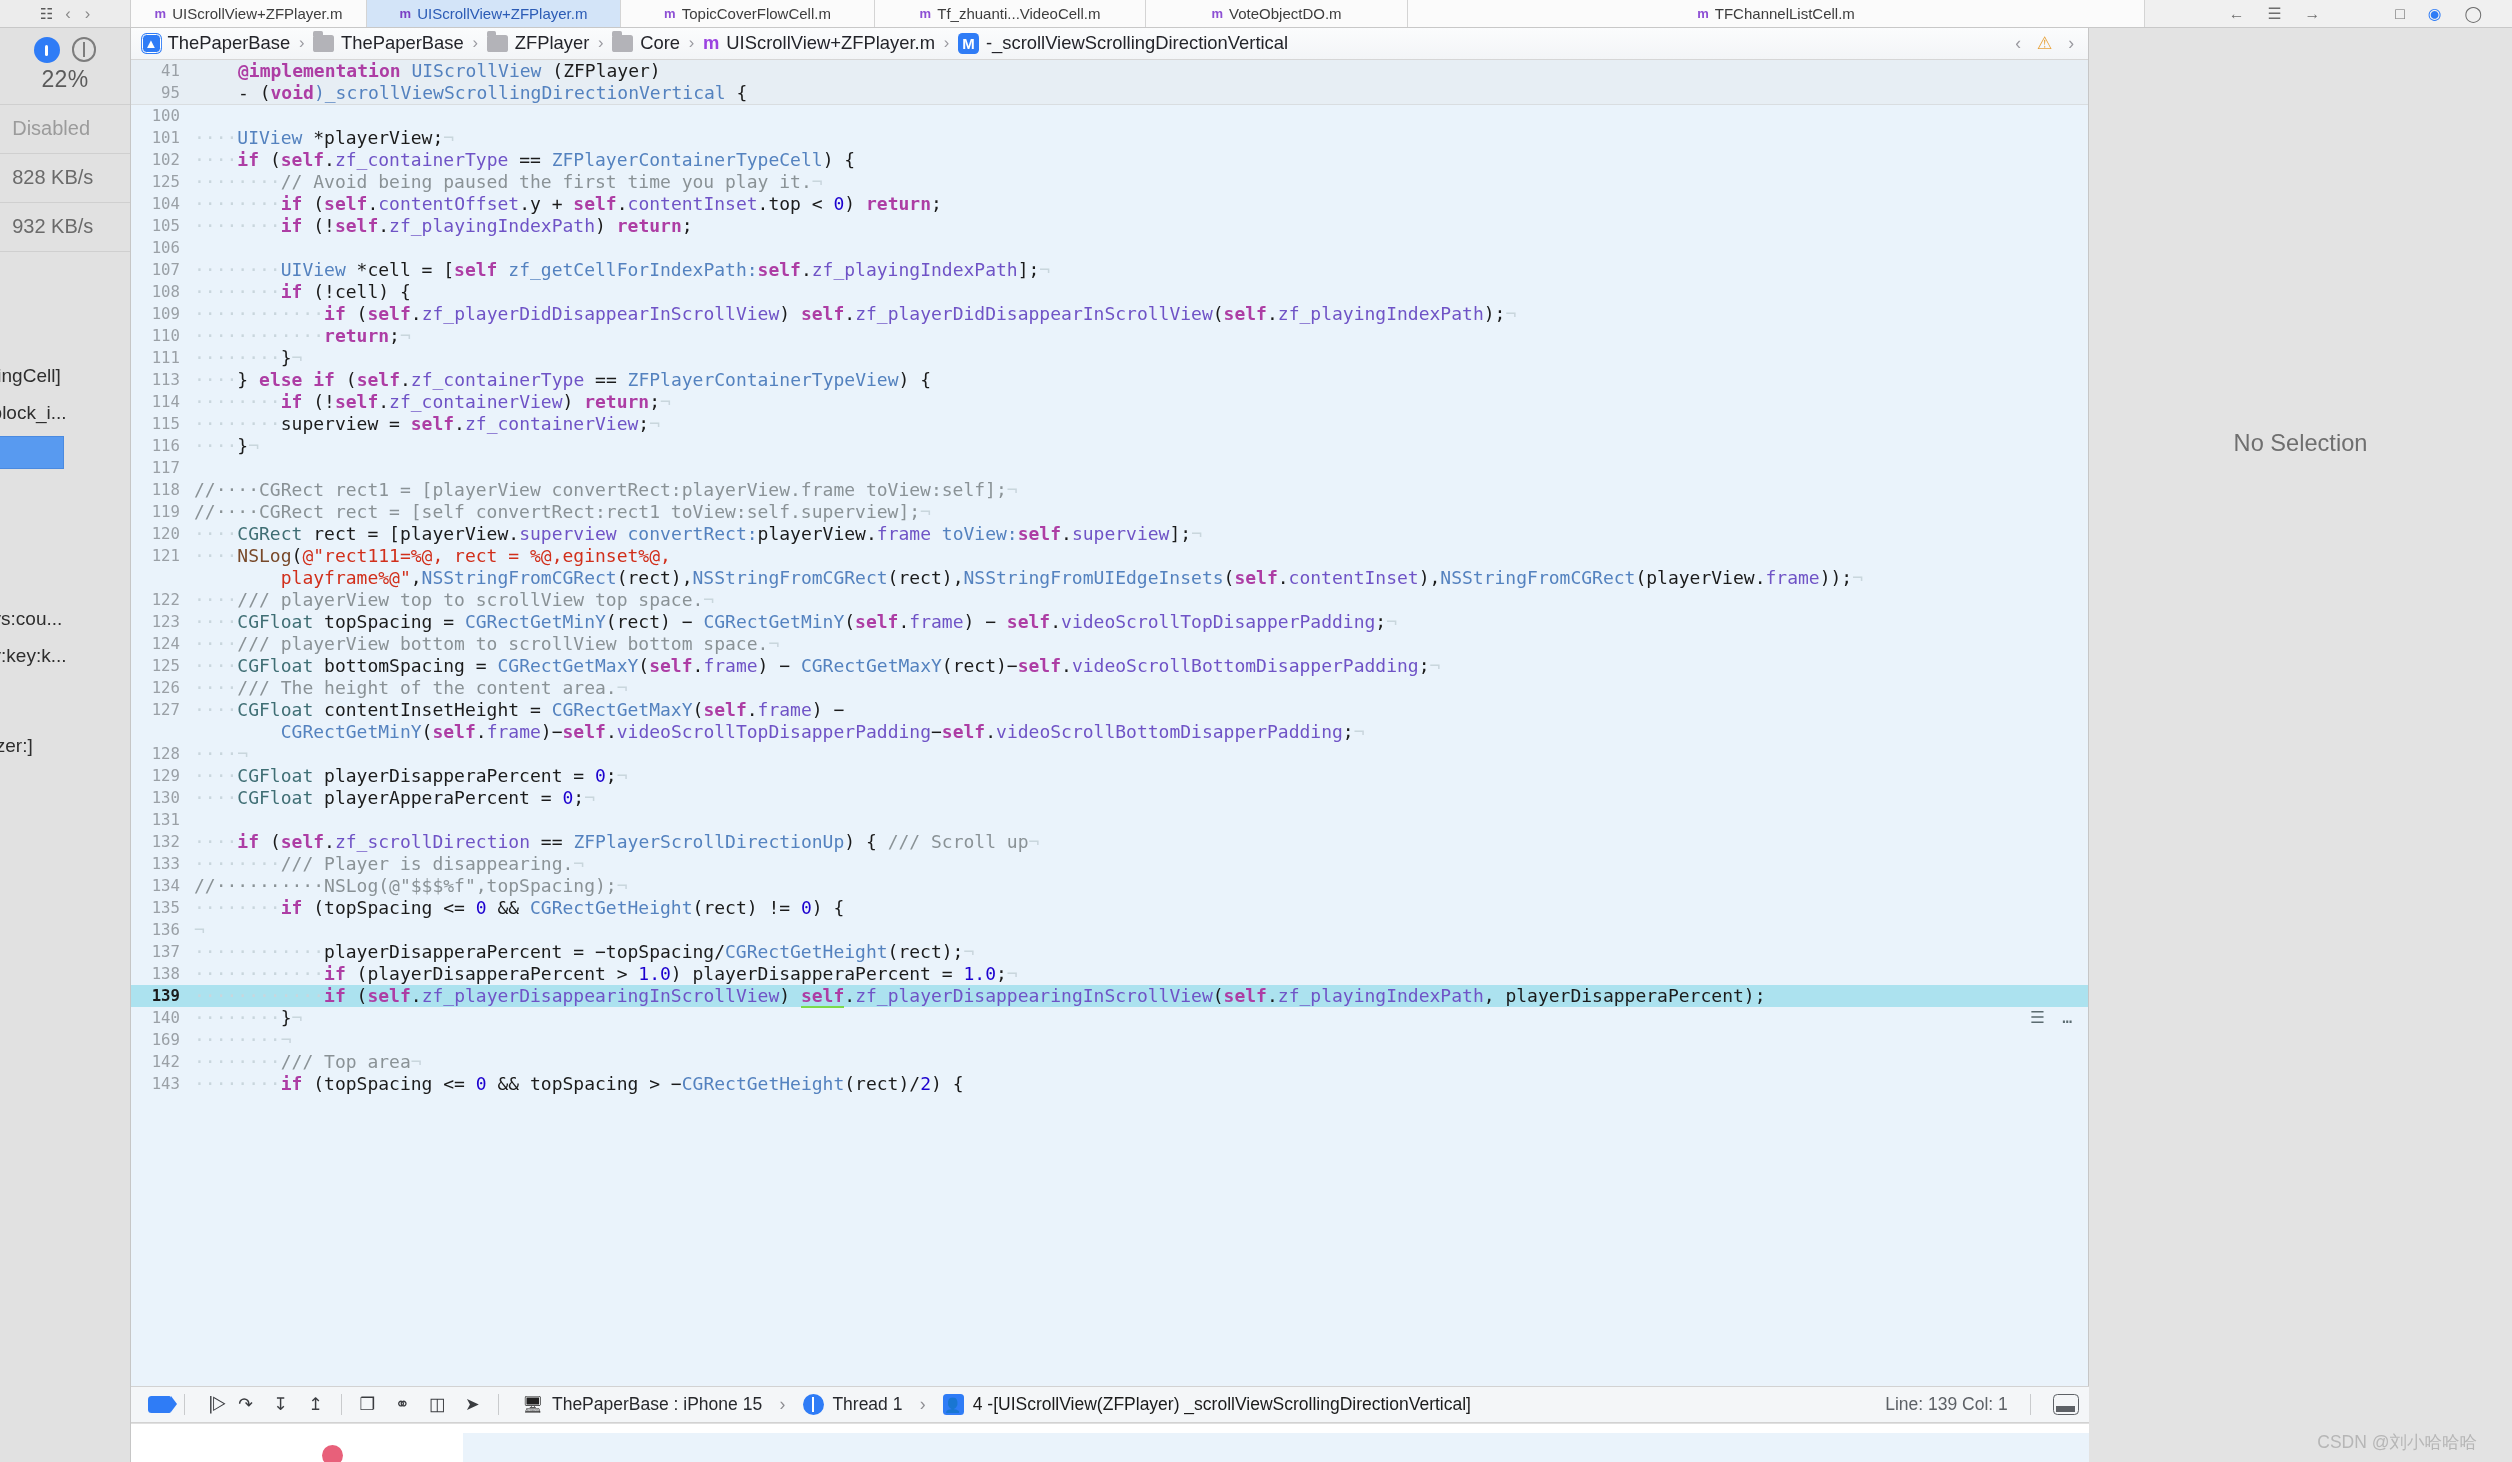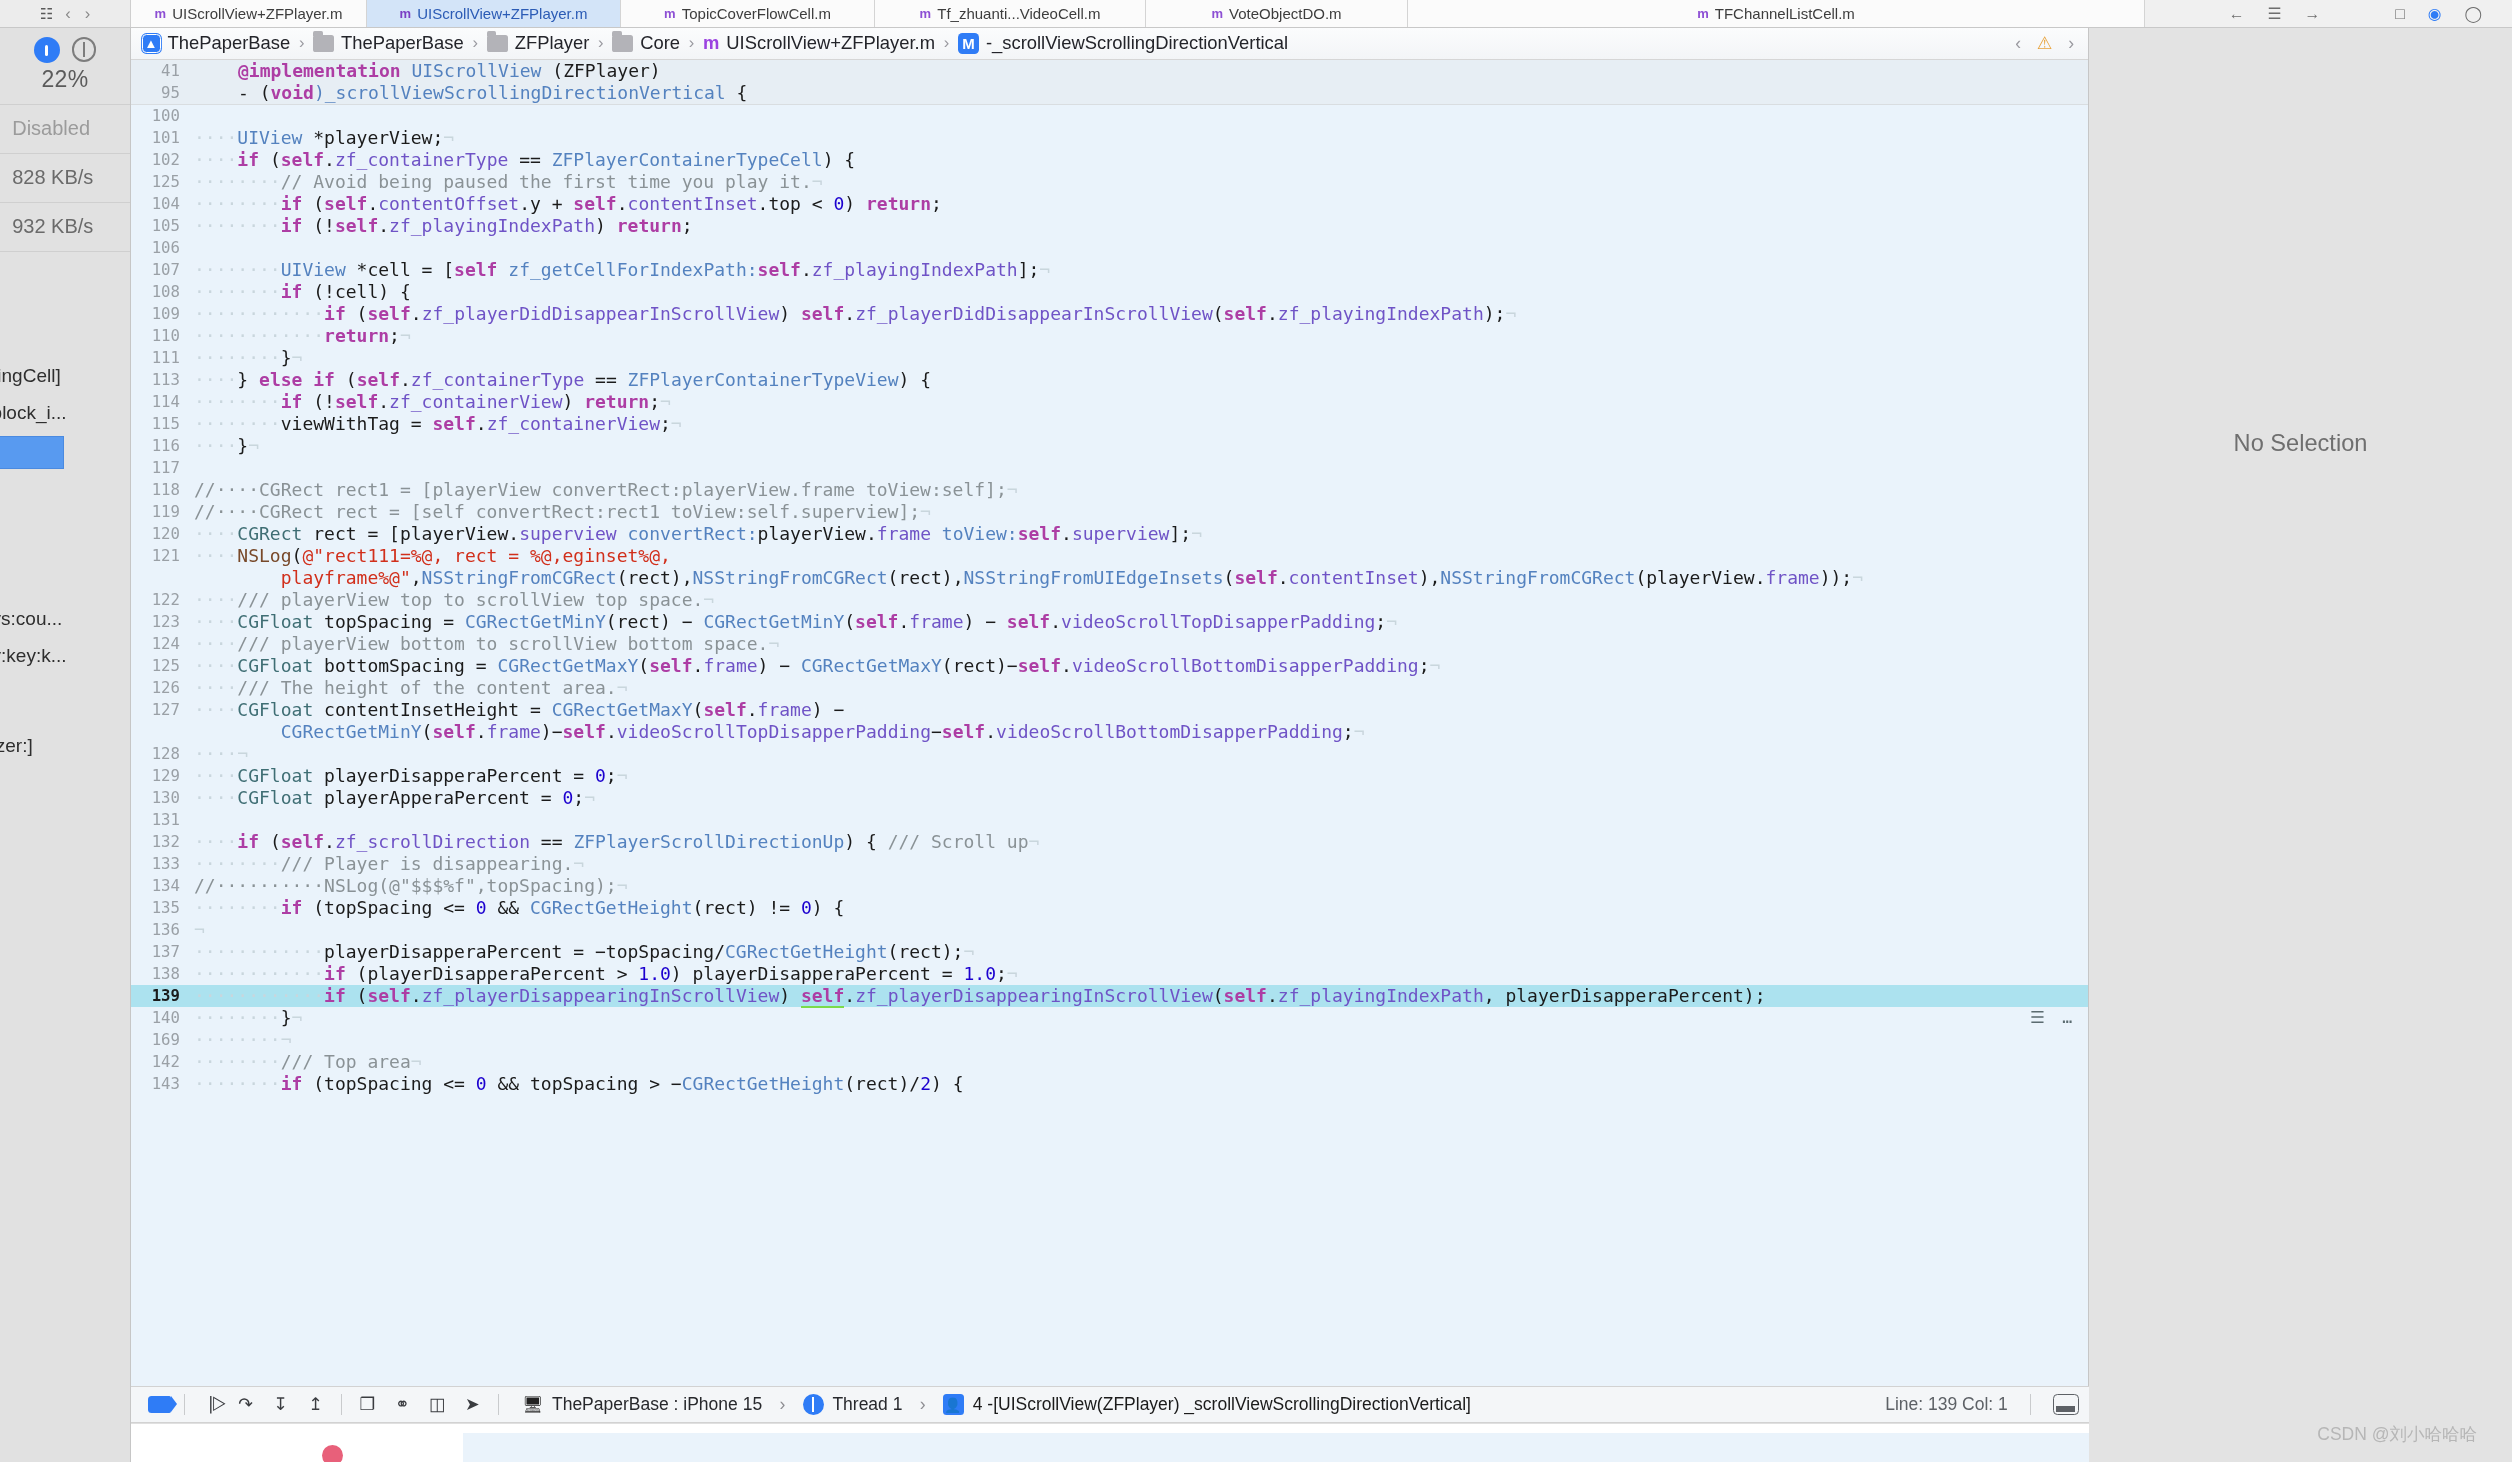--- a/index.html
+++ b/index.html
@@ -176,21 +176,21 @@
   
   .rightbar {
     position: absolute; right: 0; top: 28px; width: 423px; bottom: 0;
     background: #e3e3e3; display: flex; flex-direction: column;
     align-items: center; justify-content: flex-start;
   }
   .nosel {
     margin-top: 402px; color: #6f6f6f; font-size: 23.6px;
   }
   .csdn {
-    position: absolute; right: 35px; bottom: 17px;
+    position: absolute; right: 35px; bottom: 9px;
     color: #b6b6b6; font-size: 17.5px;
   }
 
   
   .debugbar {
     position: absolute; left: 131px; right: 423px; bottom: 40px; height: 37px;
     background: #f4f6f8; border-top: 0.9px solid #d2d2d2; border-bottom: 0.9px solid #d2d2d2;
     display: flex; align-items: center; padding: 0 10.5px; gap: 0;
     font-size: 17.5px; color: #27282c;
   }
@@ -379,21 +379,21 @@
         <div class="cl"><span class="gut">104</span><span class="src"><span class="inv">········</span><span class="kw">if</span><span class="pln"> (</span><span class="kw">self</span><span class="pln">.</span><span class="prop">contentOffset</span><span class="pln">.y + </span><span class="kw">self</span><span class="pln">.</span><span class="prop">contentInset</span><span class="pln">.top &lt; </span><span class="num">0</span><span class="pln">) </span><span class="kw">return</span><span class="pln">;</span></span></div>
         <div class="cl"><span class="gut">105</span><span class="src"><span class="inv">········</span><span class="kw">if</span><span class="pln"> (!</span><span class="kw">self</span><span class="pln">.</span><span class="prop">zf_playingIndexPath</span><span class="pln">) </span><span class="kw">return</span><span class="pln">;</span></span></div>
         <div class="cl"><span class="gut">106</span><span class="src"></span></div>
         <div class="cl"><span class="gut">107</span><span class="src"><span class="inv">········</span><span class="cls">UIView</span><span class="pln"> *cell = [</span><span class="kw">self</span><span class="pln"> </span><span class="fn">zf_getCellForIndexPath:</span><span class="kw">self</span><span class="pln">.</span><span class="prop">zf_playingIndexPath</span><span class="pln">];</span><span class="inv">¬</span></span></div>
         <div class="cl"><span class="gut">108</span><span class="src"><span class="inv">········</span><span class="kw">if</span><span class="pln"> (!cell) {</span></span></div>
         <div class="cl"><span class="gut">109</span><span class="src"><span class="inv">············</span><span class="kw">if</span><span class="pln"> (</span><span class="kw">self</span><span class="pln">.</span><span class="prop">zf_playerDidDisappearInScrollView</span><span class="pln">) </span><span class="kw">self</span><span class="pln">.</span><span class="prop">zf_playerDidDisappearInScrollView</span><span class="pln">(</span><span class="kw">self</span><span class="pln">.</span><span class="prop">zf_playingIndexPath</span><span class="pln">);</span><span class="inv">¬</span></span></div>
         <div class="cl"><span class="gut">110</span><span class="src"><span class="inv">············</span><span class="kw">return</span><span class="pln">;</span><span class="inv">¬</span></span></div>
         <div class="cl"><span class="gut">111</span><span class="src"><span class="inv">········</span><span class="pln">}</span><span class="inv">¬</span></span></div>
         <div class="cl"><span class="gut">113</span><span class="src"><span class="inv">····</span><span class="pln">} </span><span class="kw">else</span><span class="pln"> </span><span class="kw">if</span><span class="pln"> (</span><span class="kw">self</span><span class="pln">.</span><span class="prop">zf_containerType</span><span class="pln"> == </span><span class="cls">ZFPlayerContainerTypeView</span><span class="pln">) {</span></span></div>
         <div class="cl"><span class="gut">114</span><span class="src"><span class="inv">········</span><span class="kw">if</span><span class="pln"> (!</span><span class="kw">self</span><span class="pln">.</span><span class="prop">zf_containerView</span><span class="pln">) </span><span class="kw">return</span><span class="pln">;</span><span class="inv">¬</span></span></div>
-        <div class="cl"><span class="gut">115</span><span class="src"><span class="inv">········</span><span class="pln">viewWithTag = </span><span class="kw">self</span><span class="pln">.</span><span class="prop">zf_containerView</span><span class="pln">;</span><span class="inv">¬</span></span></div>
+        <div class="cl"><span class="gut">115</span><span class="src"><span class="inv">········</span><span class="pln">superview = </span><span class="kw">self</span><span class="pln">.</span><span class="prop">zf_containerView</span><span class="pln">;</span><span class="inv">¬</span></span></div>
         <div class="cl"><span class="gut">116</span><span class="src"><span class="inv">····</span><span class="pln">}</span><span class="inv">¬</span></span></div>
         <div class="cl"><span class="gut">117</span><span class="src"></span></div>
         <div class="cl"><span class="gut">118</span><span class="src"><span class="cmt">//····CGRect rect1 = [playerView convertRect:playerView.frame toView:self];</span><span class="inv">¬</span></span></div>
         <div class="cl"><span class="gut">119</span><span class="src"><span class="cmt">//····CGRect rect = [self convertRect:rect1 toView:self.superview];</span><span class="inv">¬</span></span></div>
         <div class="cl"><span class="gut">120</span><span class="src"><span class="inv">····</span><span class="typ">CGRect</span><span class="pln"> rect = [playerView.</span><span class="prop">superview</span><span class="pln"> </span><span class="fn">convertRect:</span><span class="pln">playerView.</span><span class="prop">frame</span><span class="pln"> </span><span class="fn">toView:</span><span class="kw">self</span><span class="pln">.</span><span class="prop">superview</span><span class="pln">];</span><span class="inv">¬</span></span></div>
         <div class="cl tall"><span class="gut">121</span><span class="src"><span class="inv">····</span><span class="macro">NSLog</span><span class="pln">(</span><span class="str">@"rect111=%@, rect = %@,eginset%@,</span><br><span class="pln">        </span><span class="str">playframe%@"</span><span class="pln">,</span><span class="fn">NSStringFromCGRect</span><span class="pln">(rect),</span><span class="fn">NSStringFromCGRect</span><span class="pln">(rect),</span><span class="fn">NSStringFromUIEdgeInsets</span><span class="pln">(</span><span class="kw">self</span><span class="pln">.</span><span class="prop">contentInset</span><span class="pln">),</span><span class="fn">NSStringFromCGRect</span><span class="pln">(playerView.</span><span class="prop">frame</span><span class="pln">));</span><span class="inv">¬</span></span></div>
         <div class="cl"><span class="gut">122</span><span class="src"><span class="inv">····</span><span class="cmt">/// playerView top to scrollView top space.</span><span class="inv">¬</span></span></div>
         <div class="cl"><span class="gut">123</span><span class="src"><span class="inv">····</span><span class="typ">CGFloat</span><span class="pln"> topSpacing = </span><span class="fn">CGRectGetMinY</span><span class="pln">(rect) − </span><span class="fn">CGRectGetMinY</span><span class="pln">(</span><span class="kw">self</span><span class="pln">.</span><span class="prop">frame</span><span class="pln">) − </span><span class="kw">self</span><span class="pln">.</span><span class="prop">videoScrollTopDisapperPadding</span><span class="pln">;</span><span class="inv">¬</span></span></div>
         <div class="cl"><span class="gut">124</span><span class="src"><span class="inv">····</span><span class="cmt">/// playerView bottom to scrollView bottom space.</span><span class="inv">¬</span></span></div>
         <div class="cl"><span class="gut">125</span><span class="src"><span class="inv">····</span><span class="typ">CGFloat</span><span class="pln"> bottomSpacing = </span><span class="fn">CGRectGetMaxY</span><span class="pln">(</span><span class="kw">self</span><span class="pln">.</span><span class="prop">frame</span><span class="pln">) − </span><span class="fn">CGRectGetMaxY</span><span class="pln">(rect)−</span><span class="kw">self</span><span class="pln">.</span><span class="prop">videoScrollBottomDisapperPadding</span><span class="pln">;</span><span class="inv">¬</span></span></div>

